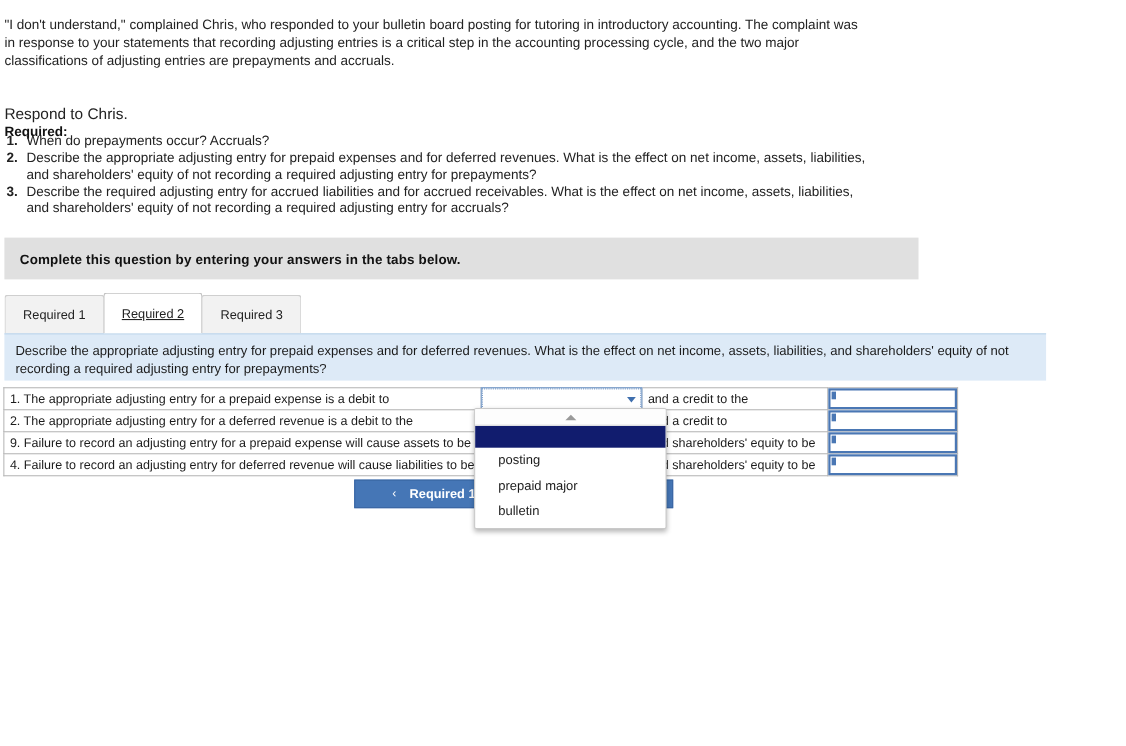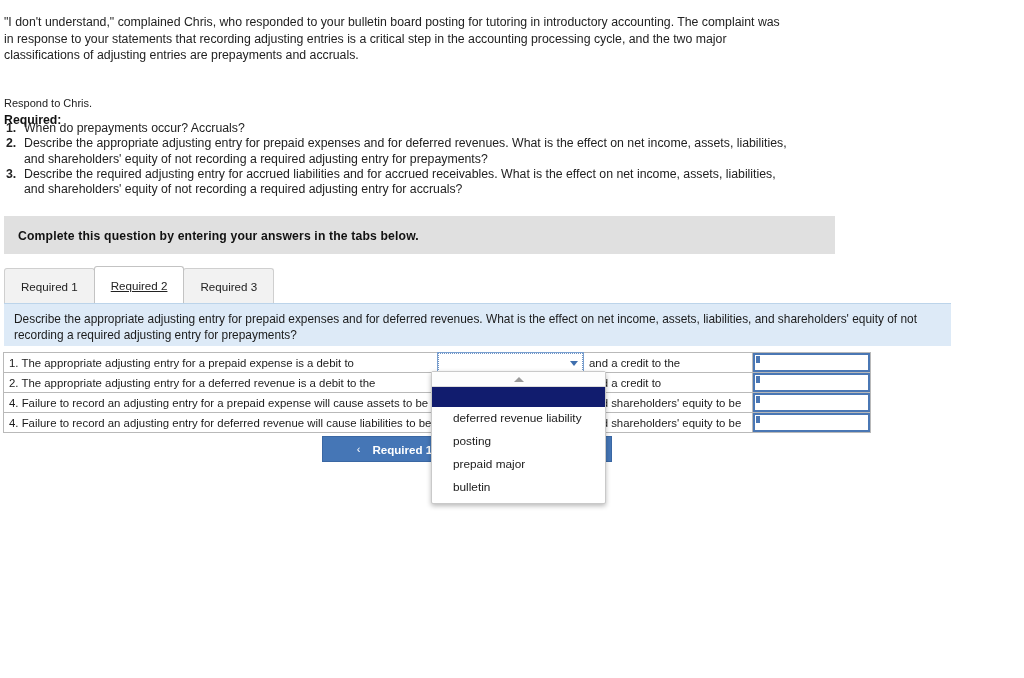--- a/index.html
+++ b/index.html
@@ -36,21 +36,21 @@
     font-size: 12.3px;
     line-height: 16.6px;
     font-weight: bold;
     color: #111;
     margin-top: 32px;
   }
   .required-sub {
     position: absolute;
     left: 4px;
     top: 95px;
-    font-size: 11px;
+    font-size: 14px;
     line-height: 16.6px;
     color: #222;
   }
 
   .olist {
     position: absolute;
     left: 0px;
     top: 121px;
     width: 790px;
   }
@@ -334,21 +334,21 @@
       </div>
     </td>
     <td class="c-mid">and a credit to</td>
     <td class="c-sel2">
       <div class="sel">
         <span class="tick"></span>
       </div>
     </td>
   </tr>
   <tr>
-    <td class="c-stem">4. Failure to record an adjusting entry for a prepaid expense will cause assets to be</td>
+    <td class="c-stem">9. Failure to record an adjusting entry for a prepaid expense will cause assets to be</td>
     <td class="c-sel1">
       <div class="sel">
         <span class="tick"></span>
       </div>
     </td>
     <td class="c-mid">and shareholders' equity to be</td>
     <td class="c-sel2">
       <div class="sel">
         <span class="tick"></span>
       </div>
@@ -380,17 +380,16 @@
     <span>Required 3</span>
     <span class="chev">›</span>
   </div>
 </div>
 
 <div class="dropdown">
   <div class="dd-scroll">
     <span class="up"></span>
   </div>
   <div class="dd-item sel-hl"></div>
-  <div class="dd-item">deferred revenue liability</div>
   <div class="dd-item">posting</div>
   <div class="dd-item">prepaid major</div>
   <div class="dd-item">bulletin</div>
 </div>
 
 </body></html>

